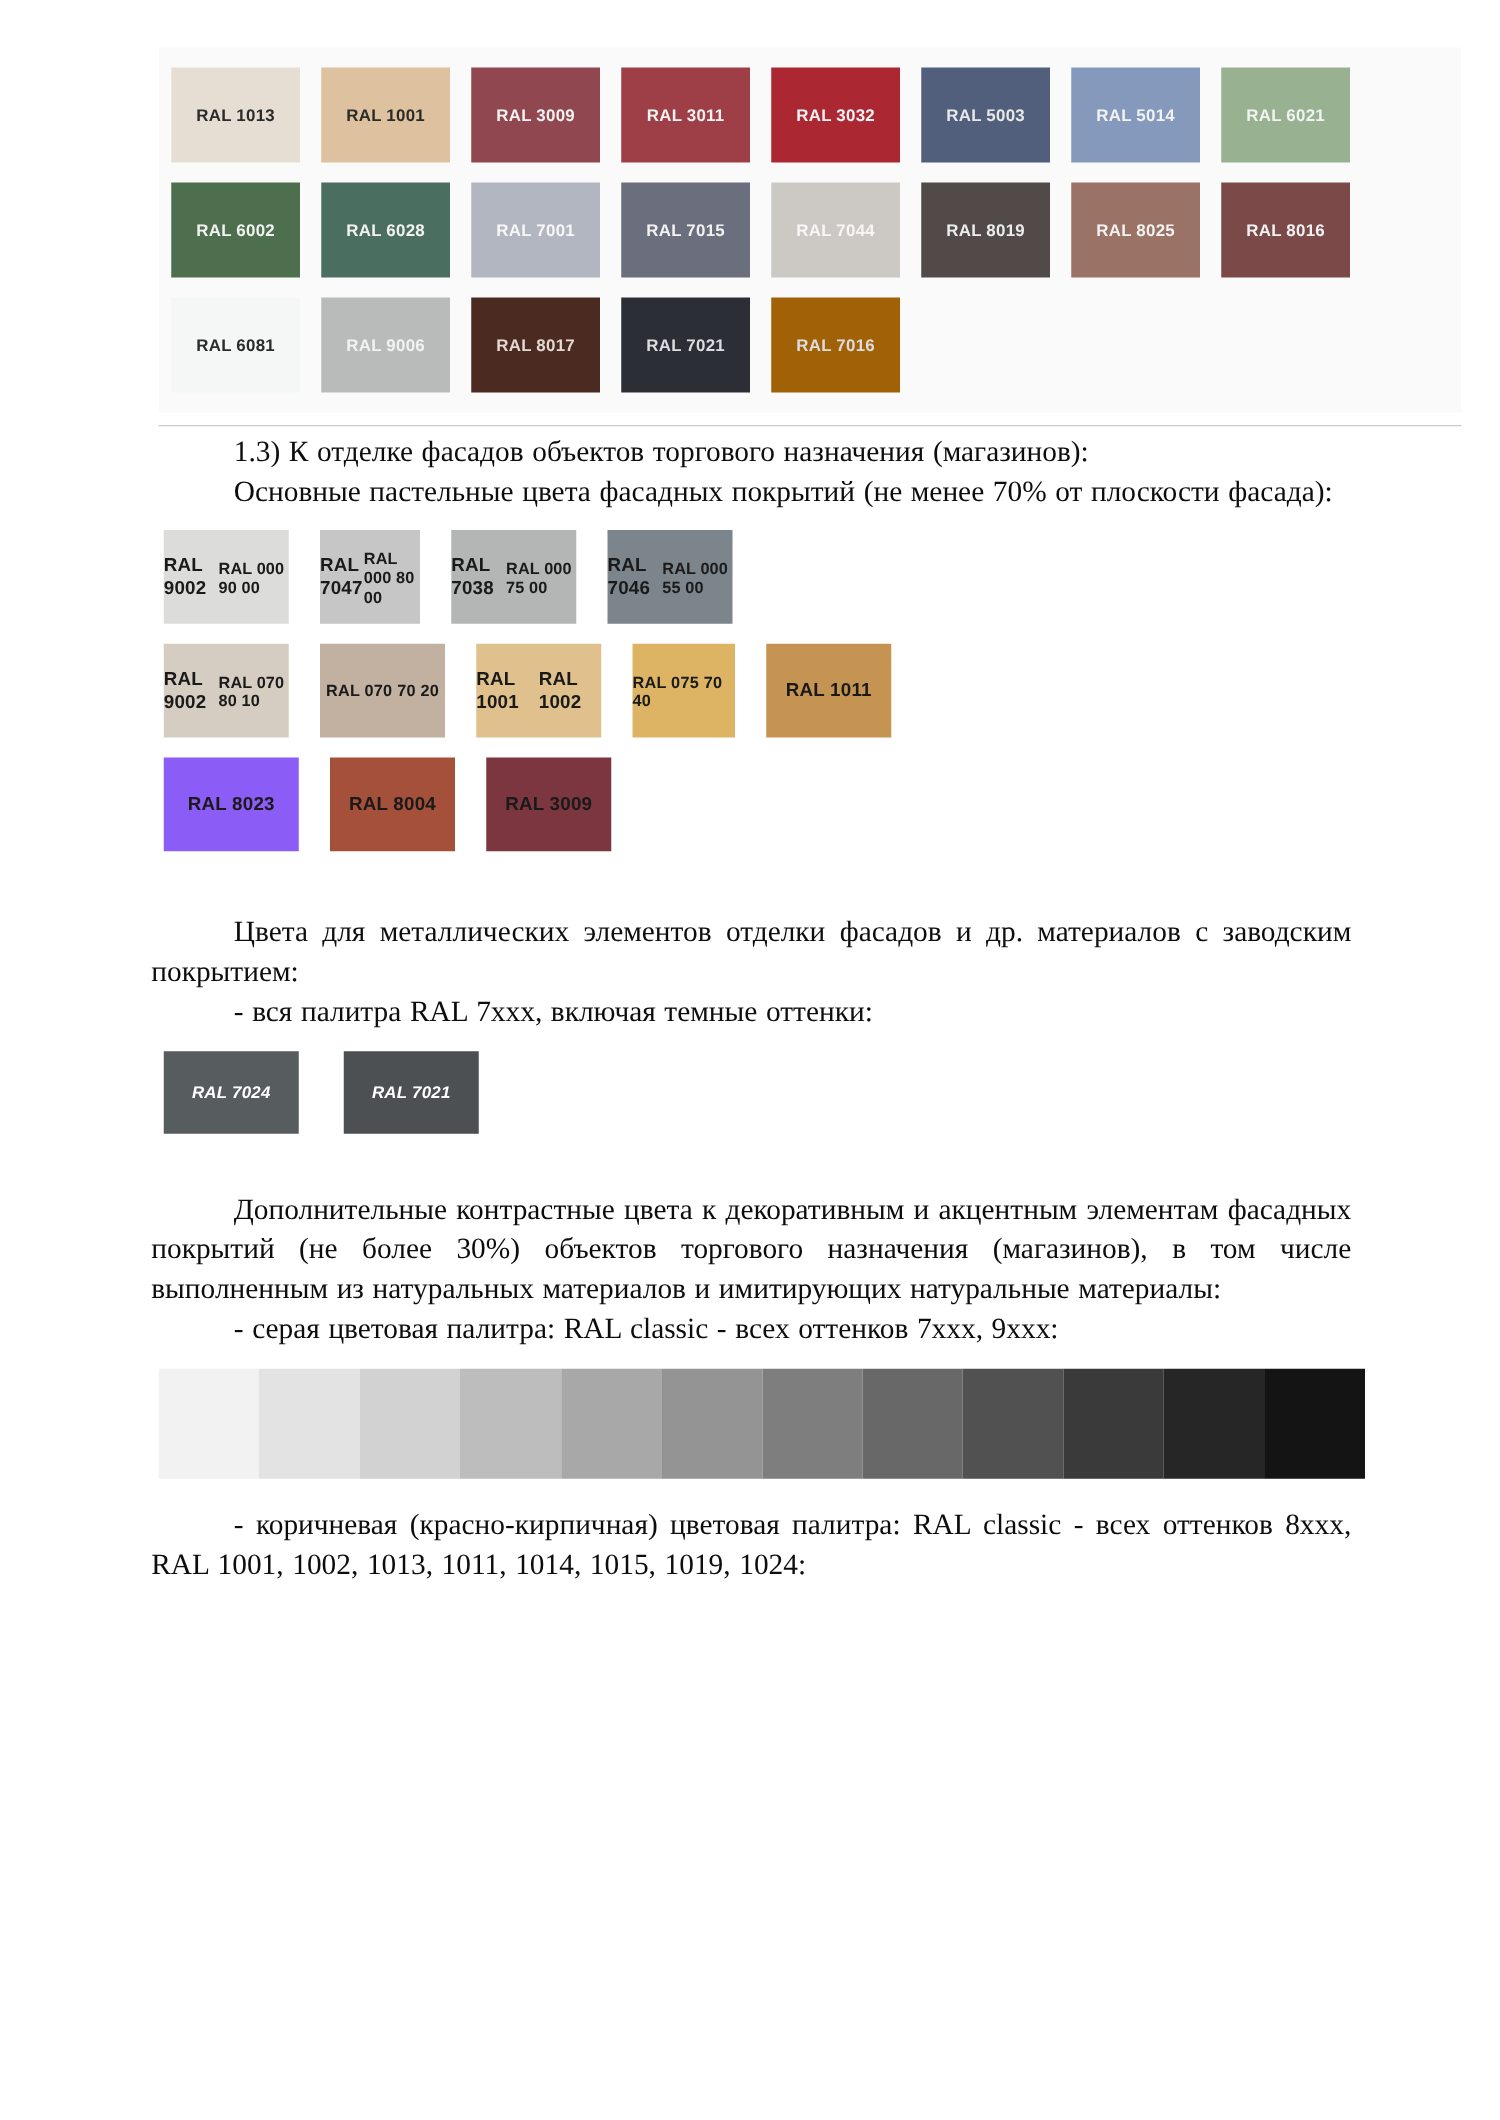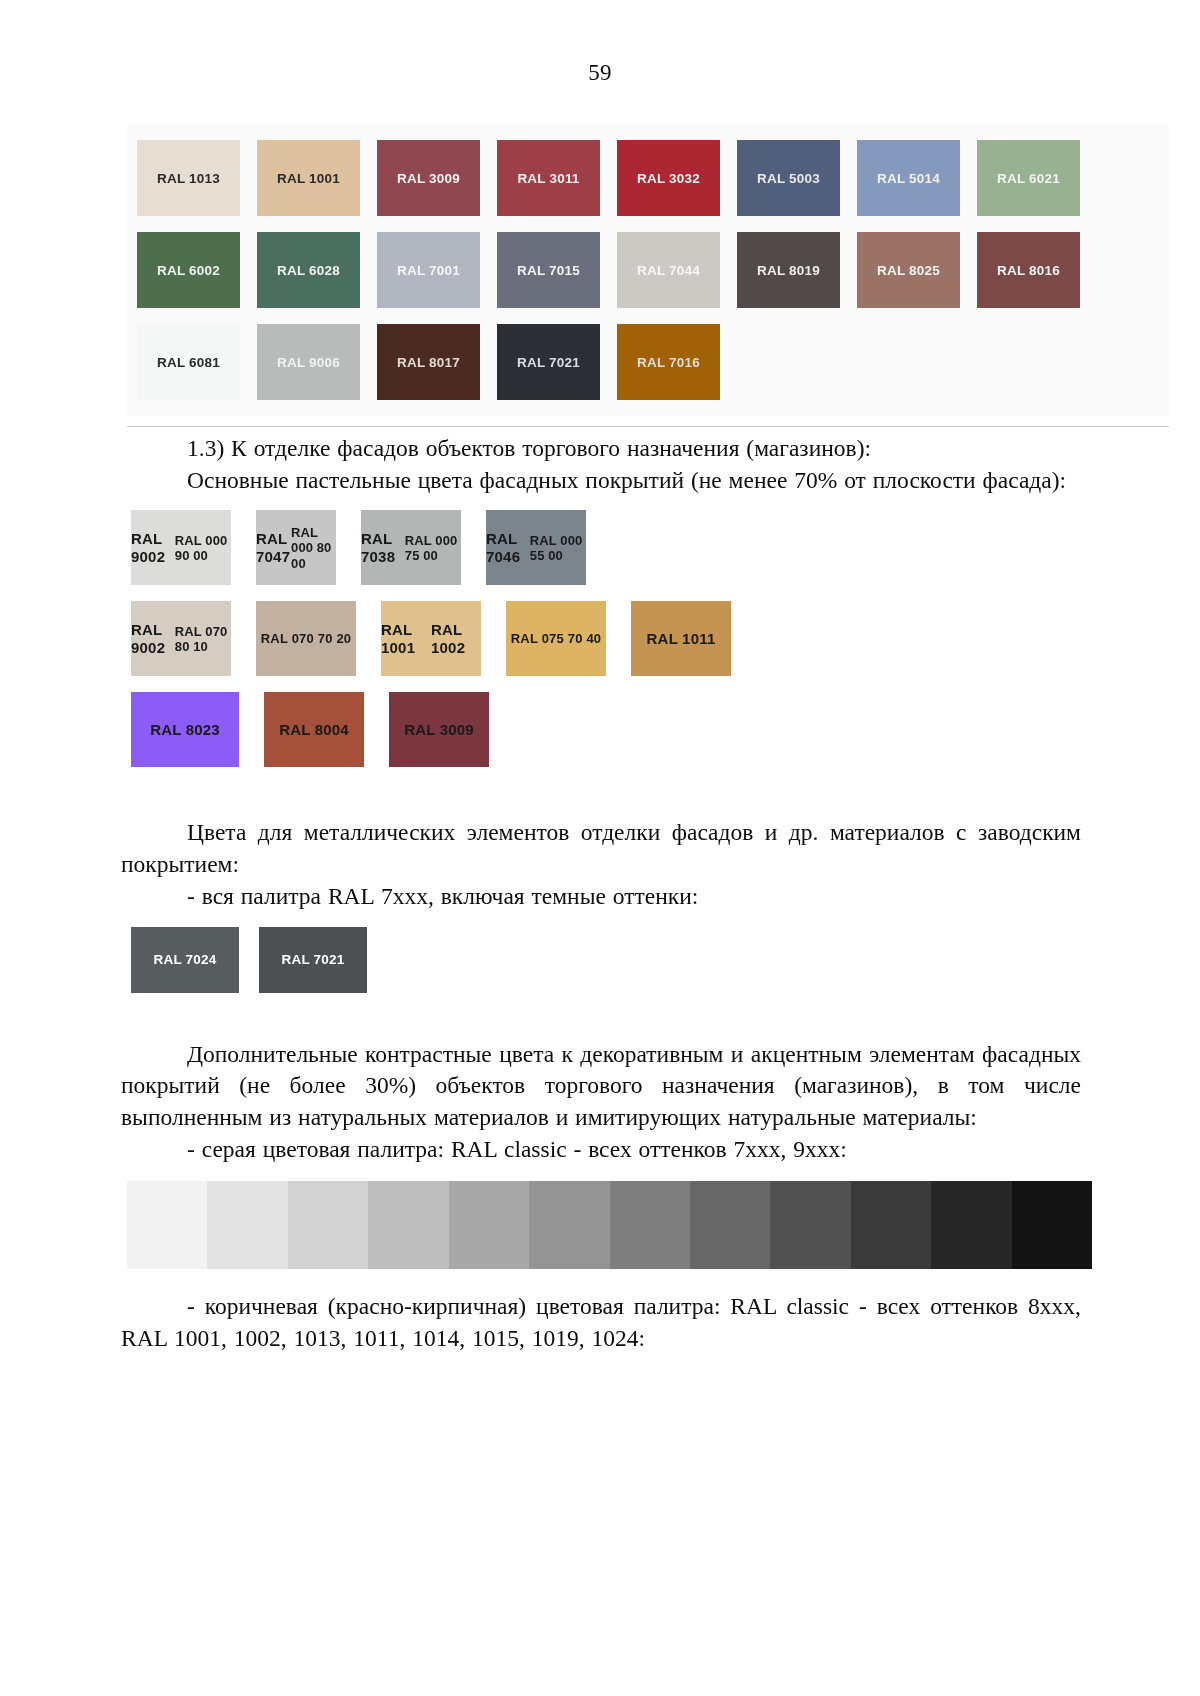--- a/index.html
+++ b/index.html
@@ -110,23 +110,24 @@
   .sw-pastel .l2 {
     font-size: 13px;
     font-weight: bold;
     letter-spacing: 0.1px;
   }
   .sw-pastel.small-label .l1 { font-size: 13px; }
 
   
   .row-dark {
     display: flex;
-    gap: 20px;
+    gap: 36px;
     padding-left: 10px;
     margin-top: 14px;
+    font-style: italic;
   }
   .sw-dark {
     width: 108px;
     height: 66px;
     display: flex;
     align-items: center;
     justify-content: center;
     font-family: "Liberation Sans", "DejaVu Sans", sans-serif;
     font-size: 13.5px;
     font-weight: bold;
@@ -142,21 +143,20 @@
     margin-left: 6px;
     margin-top: 16px;
   }
   .strip span { flex: 1 1 0; height: 100%; display: block; }
 </style>
 </head>
 <body>
 
 <div class="page">
 
-  <div class="page-number">59</div>
 
   <div class="content">
 
     <div style="height:26px"></div>
 
 
     <div class="palette-metal">
 
       <div class="row-metal">
         <div class="sw-metal" style="background:#e6ded2;color:#2b2b2b">RAL 1013</div>
@@ -222,21 +222,21 @@
           <div class="l1">RAL 9002</div>
           <div class="l2">RAL 070 80 10</div>
         </div>
         <div class="sw-pastel small-label" style="background:#c2b1a0;width:100px">
           <div class="l1">RAL 070 70 20</div>
         </div>
         <div class="sw-pastel" style="background:#e0c08c;width:100px">
           <div class="l1">RAL 1001</div>
           <div class="l1">RAL 1002</div>
         </div>
-        <div class="sw-pastel small-label" style="background:#ddb463;width:100px">
+        <div class="sw-pastel small-label" style="background:#ddb463;width:82px">
           <div class="l1">RAL 075 70 40</div>
         </div>
         <div class="sw-pastel" style="background:#c59352;width:100px">
           <div class="l1">RAL 1011</div>
         </div>
       </div>
 
       <div class="row-pastel">
         <div class="sw-pastel" style="background:#8b5cf6;width:108px">
           <div class="l1">RAL 8023</div>

